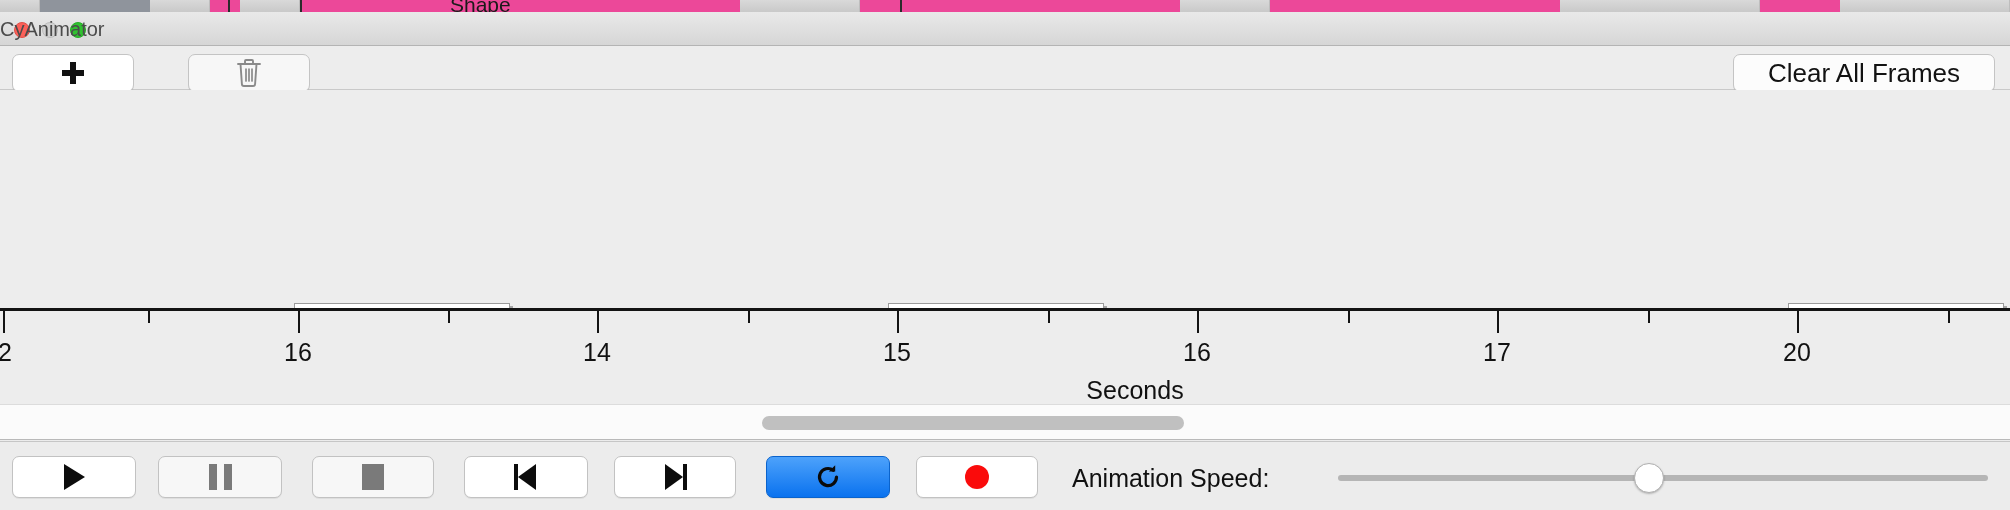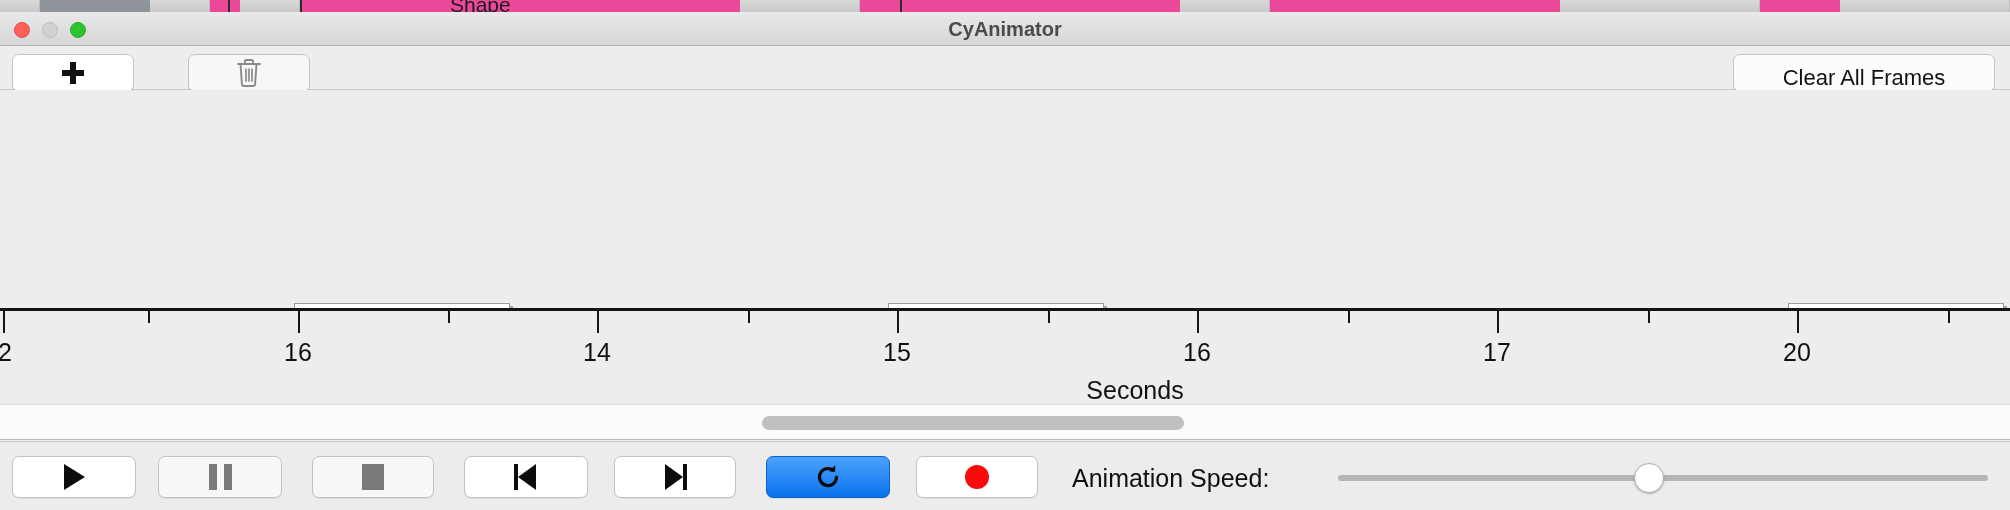--- a/index.html
+++ b/index.html
@@ -68,24 +68,23 @@
   }
   .tl-close  { left: 14px;  background: #fc6058; border: 1px solid #e04f47; }
   .tl-min    { left: 42px;  background: #d2d2d2; border: 1px solid #bcbcbc; }
   .tl-max    { left: 70px;  background: #2fc22f; border: 1px solid #27ac27; }
 
   .window-title {
     position: absolute;
     left: 0; top: 0;
     width: 2010px; height: 34px;
     line-height: 34px;
-    text-align: center;
+    text-align: left;
     font-size: 20px;
     color: #4b4b4b;
-    font-weight: bold;
   }
 
   
   .toolbar {
     position: absolute;
     left: 0; top: 46px;
     width: 2010px; height: 44px;
     background: #ededed;
     border-bottom: 1px solid #c9c9c9;
   }
@@ -100,23 +99,22 @@
     cursor: pointer;
   }
   .tb-btn.enabled { background: #ffffff; }
   .tb-btn.disabled { background: #f7f7f7; }
 
   #add-frame-btn    { left: 12px;  top: 8px; width: 122px; height: 38px; }
   #delete-frame-btn { left: 188px; top: 8px; width: 122px; height: 38px; }
   #clear-frames-btn {
     left: 1733px; top: 8px; width: 262px; height: 38px;
     background: #fcfcfc;
-    font-size: 22px;
+    font-size: 26px;
     color: #121212;
-    align-items: flex-end;
   }
 
   .plus-icon {
     position: relative;
     width: 22px; height: 22px;
   }
   .plus-icon::before, .plus-icon::after {
     content: "";
     position: absolute;
     background: #111;

